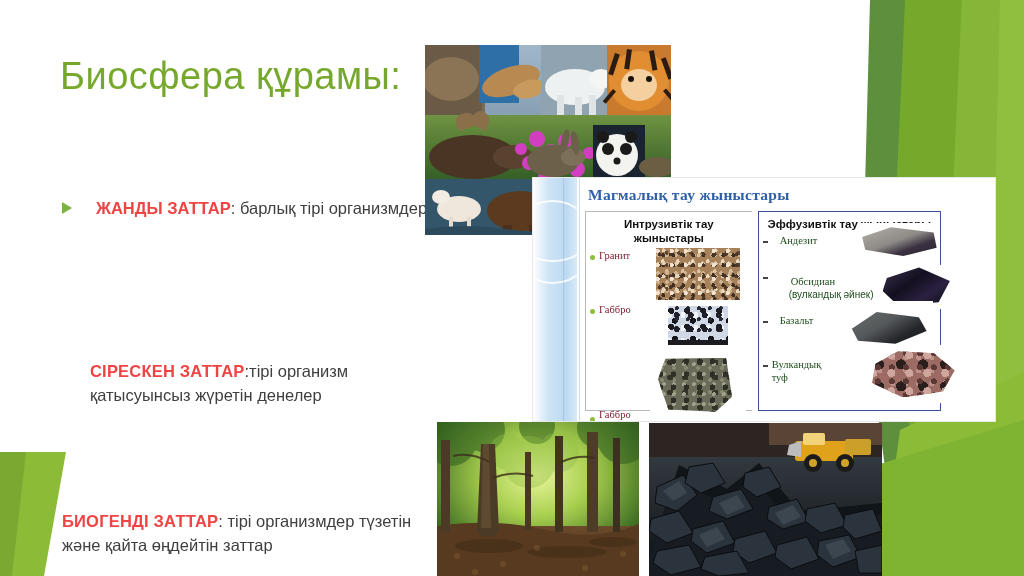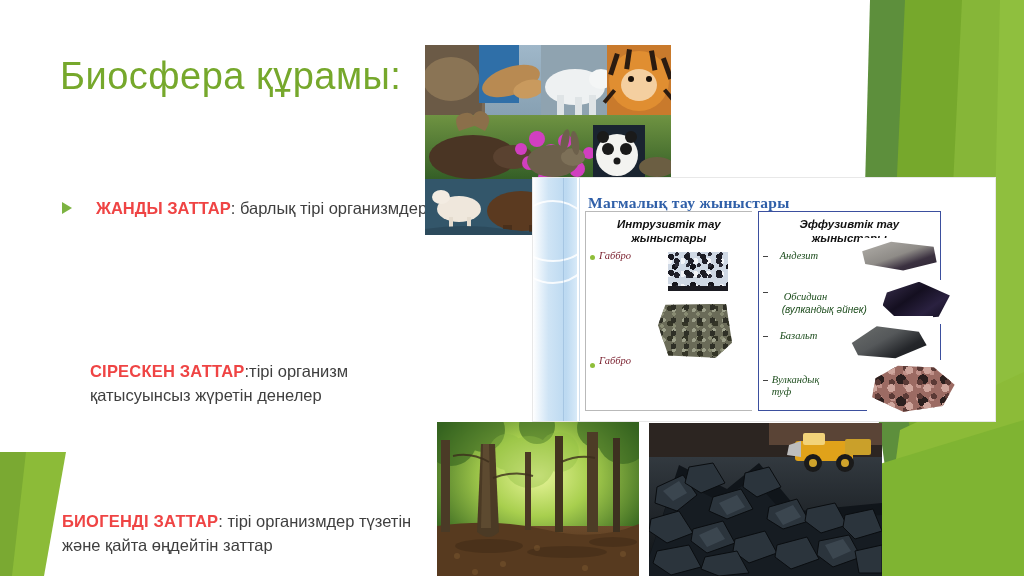--- a/index.html
+++ b/index.html
@@ -66,29 +66,28 @@
   .inner-leftband{
     position:absolute;left:0;top:0;width:44px;height:100%;
     background:linear-gradient(to right,#ffffff 0%,#cfe4f5 35%,#bcd9f1 75%,#d8eaf8 100%);
   }
   .arc{position:absolute;border:2px solid rgba(255,255,255,.85);border-radius:50%;}
   .arc1{left:-30px;top:-16px;width:96px;height:96px;}
   .arc2{left:-22px;top:22px;width:80px;height:80px;}
   .vline{position:absolute;top:0;height:100%;width:1px;background:rgba(120,160,200,.35);}
 
   .inner-title{
-    position:absolute;left:55px;top:16px;
+    position:absolute;left:55px;top:8px;
     font-size:15.5px;font-weight:bold;color:#2f5fa8;
     font-family:"Liberation Serif","DejaVu Serif",serif;
     letter-spacing:.3px;
   }
   .tbl{
     position:absolute;left:52px;top:33px;width:356px;height:200px;
     display:flex;
-    font-style:italic;
   }
   .col{position:relative;background:#fff;}
   .col.left{width:190px;border:1px solid #b9b9b9;border-right:none;}
   .col.right{width:208px;border:1px solid #3b4f9e;margin-left:6px;}
   .col-head{
     text-align:center;font-weight:bold;font-size:11.5px;color:#111;
     padding:5px 4px 2px;line-height:1.25;
   }
   .rocklist{position:relative;padding:2px 0 0 4px;}
   .rockrow{position:relative;display:flex;align-items:flex-start;gap:4px;min-height:36px;}
@@ -304,20 +303,27 @@
     <div class="vline" style="left:46px;"></div>
 
     <div class="inner-title">Магмалық тау жыныстары</div>
 
     <div class="tbl">
 
       <div class="col left">
         <div class="col-head">Интрузивтік тау жыныстары</div>
         <div class="rocklist">
 
+          <div class="rockrow" style="height:54px;">
+            <span class="dot"></span>
+            <span class="rockname">Гранит</span>
+            <span class="rkwrap" style="left:66px;top:-2px;width:84px;height:52px;">
+              <span class="rk rk-granite" style="left:0;top:0;width:84px;height:52px;"></span>
+            </span>
+          </div>
 
           <div class="rockrow" style="height:54px;">
             <span class="dot"></span>
             <span class="rockname">Габбро</span>
             <span class="rkwrap" style="left:74px;top:-4px;width:68px;height:46px;">
               <span class="rk rk-syenite" style="left:4px;top:6px;width:60px;height:34px;"></span>
               <span style="position:absolute;left:4px;top:40px;width:60px;height:5px;background:#1b1b22;"></span>
             </span>
           </div>
 
@@ -339,21 +345,21 @@
           <div class="rockrow" style="height:30px;">
             <span class="dash"></span>
             <span class="rockname" style="margin-left:8px;">Андезит</span>
             <span class="rkwrap" style="left:96px;top:-12px;width:80px;height:38px;">
               <span class="rk rk-andesite" style="left:2px;top:2px;width:76px;height:32px;"></span>
             </span>
           </div>
 
           <div class="rockrow" style="height:44px;">
             <span class="dash"></span>
-            <span style="margin-left:12px;">
+            <span style="margin-left:19px;">
               <span class="rockname">Обсидиан</span>
               <span class="rocksub" style="margin-left:-8px;">(вулкандық әйнек)</span>
             </span>
             <span class="rkwrap" style="left:118px;top:-6px;width:76px;height:44px;">
               <span class="rk rk-obsidian" style="left:2px;top:2px;width:70px;height:38px;"></span>
             </span>
           </div>
 
           <div class="rockrow" style="height:44px;">
             <span class="dash"></span>

